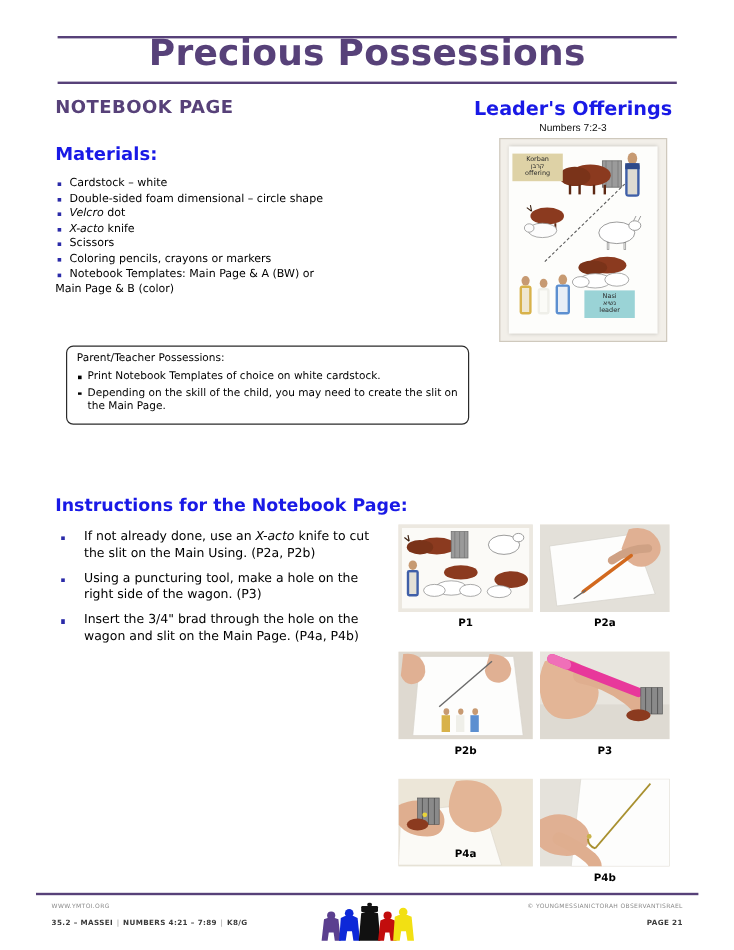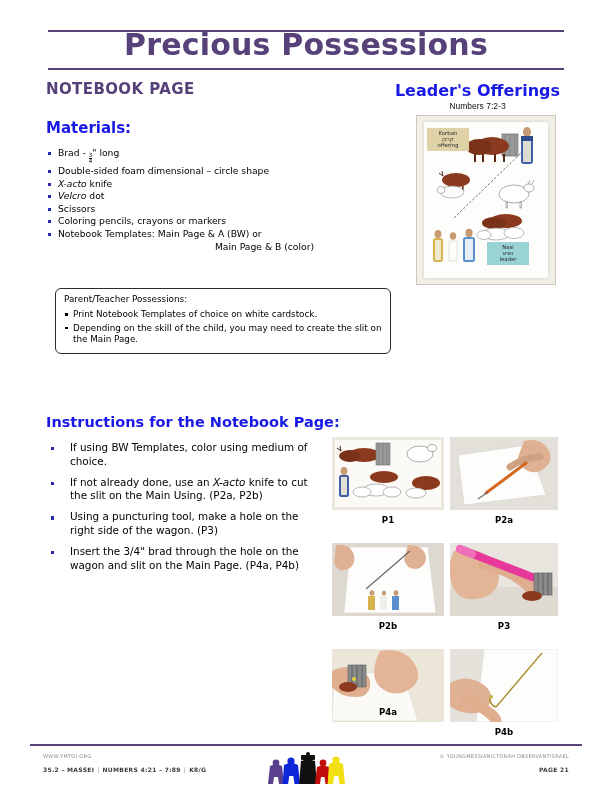--- a/index.html
+++ b/index.html
@@ -107,21 +107,21 @@
   }
   .materials-list li::before {
     content: "";
     position: absolute;
     left: 2px;
     top: 5px;
     width: 3px;
     height: 3px;
     background: #2a2aa8;
   }
-  .mat-cont { padding-left: 0 !important; text-align: right; width: 268px; }
+  .mat-cont { padding-left: 0 !important; text-align: left; width: 268px; }
   .mat-cont::before { display: none; }
   .ital { font-style: italic; }
   .frac {
     display: inline-flex;
     flex-direction: column;
     vertical-align: -0.15em;
     font-size: 5.6px;
     line-height: 5.6px;
     text-align: center;
   }
@@ -327,43 +327,39 @@
   <div class="doc-title">Precious Possessions</div>
   <div class="header-rule bottom"></div>
 
   <div class="section-title">NOTEBOOK PAGE</div>
 
   <div class="offerings-title">Leader's Offerings</div>
   <div class="offerings-ref">Numbers 7:2-3</div>
 
   <div class="materials-head">Materials:</div>
   <ul class="materials-list">
-    <li><span>Brad - </span><span class="frac">
-          <span class="num">3</span>
-          <span class="den">4</span>
-        </span><span>" long</span></li>
+    <li>Cardstock – white</li>
     <li>Double-sided foam dimensional – circle shape</li>
+    <li><span class="ital">Velcro</span><span> dot</span></li>
     <li><span class="ital">X-acto</span><span> knife</span></li>
-    <li><span class="ital">Velcro</span><span> dot</span></li>
     <li>Scissors</li>
     <li>Coloring pencils, crayons or markers</li>
     <li>Notebook Templates: Main Page &amp; A (BW) or</li>
     <li class="mat-cont">Main Page &amp; B (color)</li>
   </ul>
 
   <div class="prep-box"></div>
   <div class="prep-title">Parent/Teacher Possessions:</div>
   <ul class="prep-list">
     <li>Print Notebook Templates of choice on white cardstock.</li>
     <li>Depending on the skill of the child, you may need to create the slit on the Main Page.</li>
   </ul>
 
   <div class="instr-head">Instructions for the Notebook Page:</div>
   <ul class="instr-list">
-    <li>If using BW Templates, color using medium of choice.</li>
     <li><span>If not already done, use an </span><span class="ital">X-acto</span><span> knife to cut the slit on the Main Using. (P2a, P2b)</span></li>
     <li>Using a puncturing tool, make a hole on the right side of the wagon. (P3)</li>
     <li>Insert the 3/4" brad through the hole on the wagon and slit on the Main Page. (P4a, P4b)</li>
   </ul>
 
   <div class="hero-photo">
     <div class="hero-inner">
       <svg width="126" height="158" viewBox="0 0 126 158">
 
         <g>

